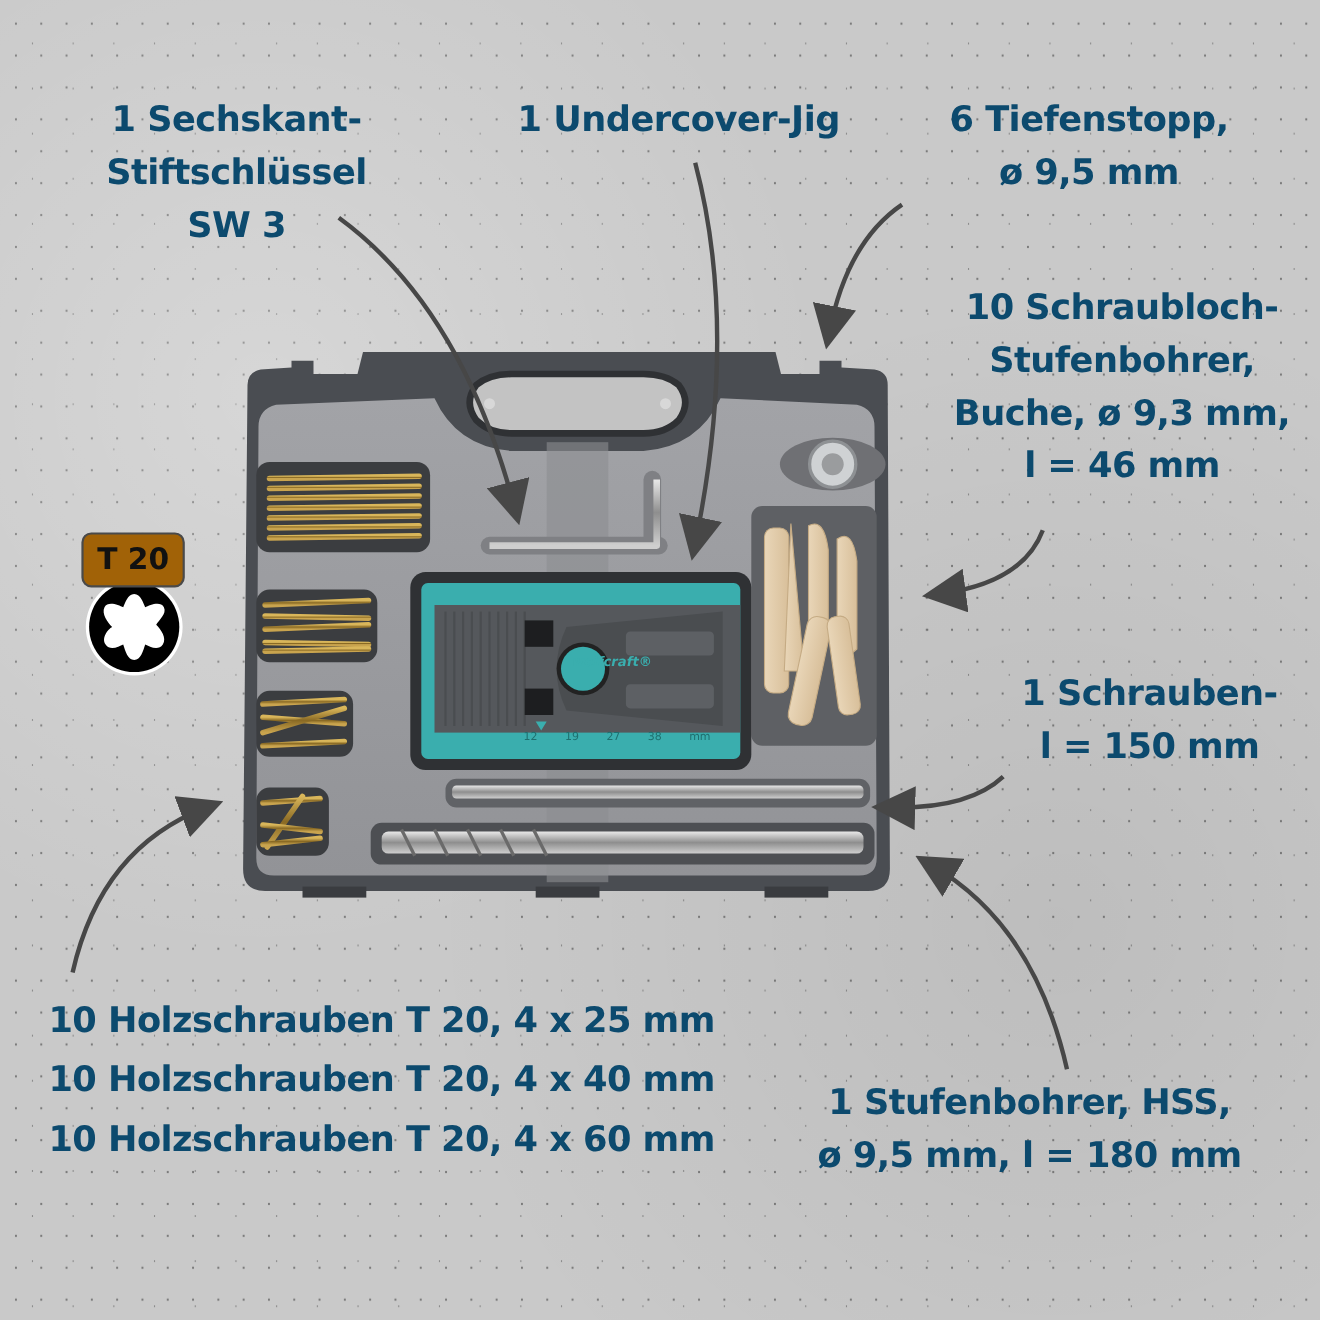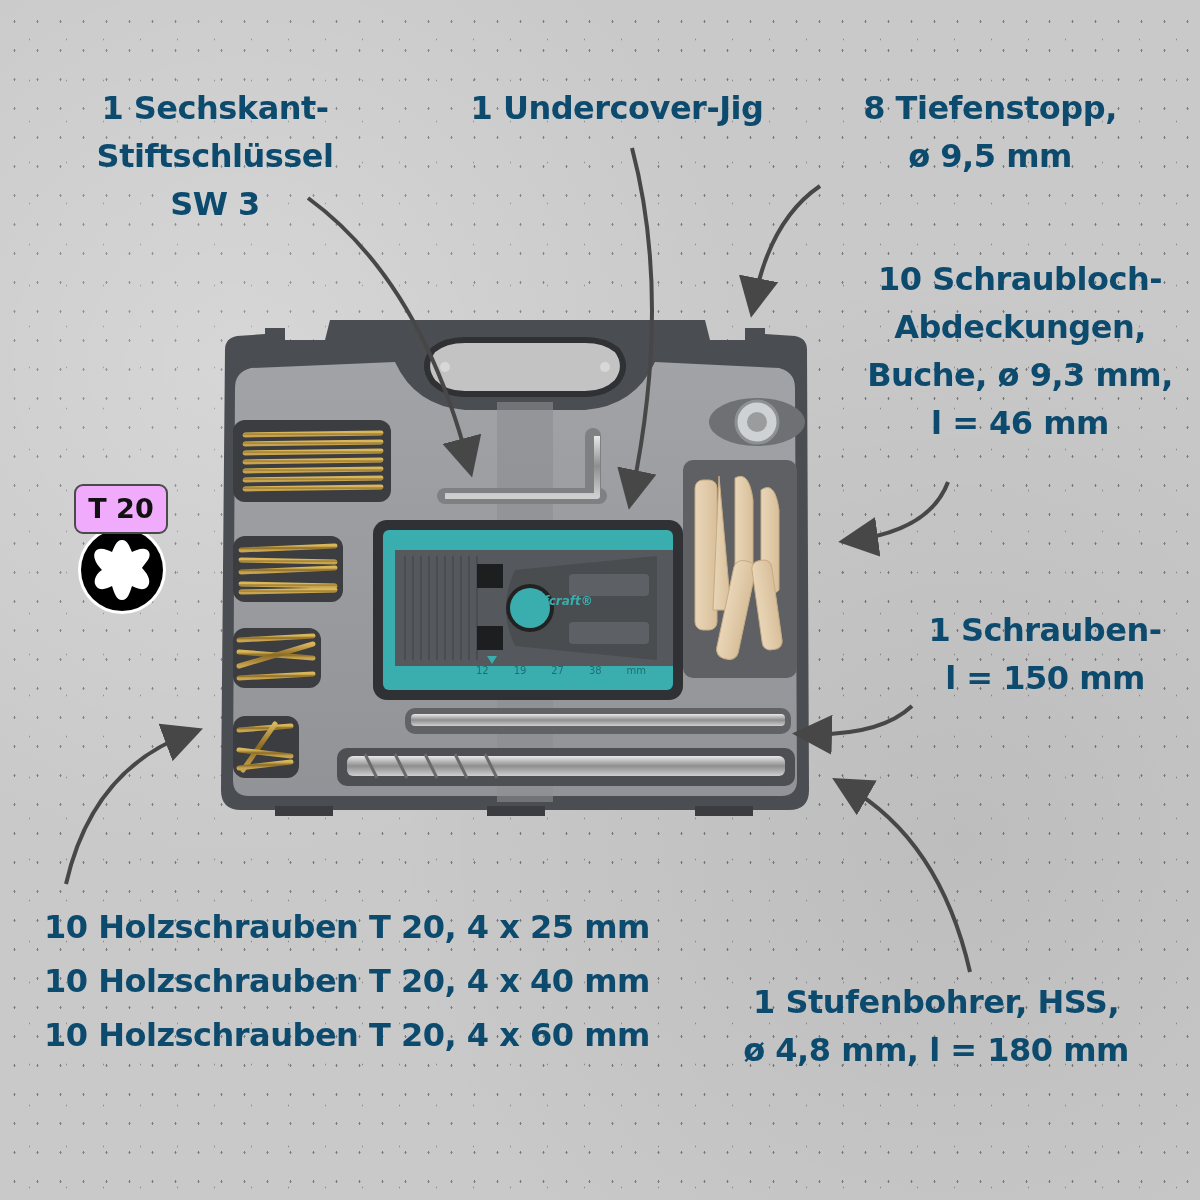--- a/index.html
+++ b/index.html
@@ -35,21 +35,21 @@
     #lbl-stop { left: 820px; top: 84px; width: 340px; }
     #lbl-plugs { left: 850px; top: 255px; width: 340px; }
     #lbl-bit { left: 900px; top: 606px; width: 290px; }
     #lbl-screws { left: 44px; top: 900px; font-size: 32px; line-height: 54px; }
     #lbl-drill { left: 736px; top: 978px; width: 400px; }
 
     
     .torx-wrap { position: absolute; left: 74px; top: 484px; width: 96px; height: 140px; }
     .torx-tag {
       position: absolute; left: 0; top: 0; width: 94px; height: 50px;
-      background: #f0abfc; border: 2px solid #4a4a4a; border-radius: 9px;
+      background: #a16207; border: 2px solid #4a4a4a; border-radius: 9px;
       box-sizing: border-box; text-align: center; font-weight: bold;
       font-size: 27px; line-height: 46px; color: #111;
       font-family: "DejaVu Sans", sans-serif;
     }
     .torx-circle {
       position: absolute; left: 2px; top: 40px; width: 92px; height: 92px;
     }
 
     
     .case { position: absolute; left: 205px; top: 310px; width: 620px; height: 510px; }
@@ -62,45 +62,45 @@
   <span class="line">1 Sechskant-</span>
   <span class="line">Stiftschlüssel</span>
   <span class="line">SW 3</span>
 </div>
 
 <div class="label center" id="lbl-jig">
   <span class="line">1 Undercover-Jig</span>
 </div>
 
 <div class="label center" id="lbl-stop">
-  <span class="line">8 Tiefenstopp,</span>
+  <span class="line">6 Tiefenstopp,</span>
   <span class="line">ø 9,5 mm</span>
 </div>
 
 <div class="label center" id="lbl-plugs">
   <span class="line">10 Schraubloch-</span>
-  <span class="line">Abdeckungen,</span>
+  <span class="line">Stufenbohrer,</span>
   <span class="line">Buche, ø 9,3 mm,</span>
   <span class="line">l = 46 mm</span>
 </div>
 
 <div class="label center" id="lbl-bit">
   <span class="line">1 Schrauben-</span>
   <span class="line">l = 150 mm</span>
 </div>
 
 <div class="label left" id="lbl-screws">
   <span class="line">10 Holzschrauben T 20, 4 x 25 mm</span>
   <span class="line">10 Holzschrauben T 20, 4 x 40 mm</span>
   <span class="line">10 Holzschrauben T 20, 4 x 60 mm</span>
 </div>
 
 <div class="label center" id="lbl-drill">
   <span class="line">1 Stufenbohrer, HSS,</span>
-  <span class="line">ø 4,8 mm, l = 180 mm</span>
+  <span class="line">ø 9,5 mm, l = 180 mm</span>
 </div>
 
 <div class="torx-wrap">
   <svg class="torx-circle" viewBox="0 0 92 92">
     <circle cx="46" cy="46" r="44" fill="#ffffff"></circle>
     <circle cx="46" cy="46" r="41" fill="#000000"></circle>
     <path fill="#ffffff" d="
       M46 16
       C52 16 54 24 56 28
       C60 26 70 22 73 28

